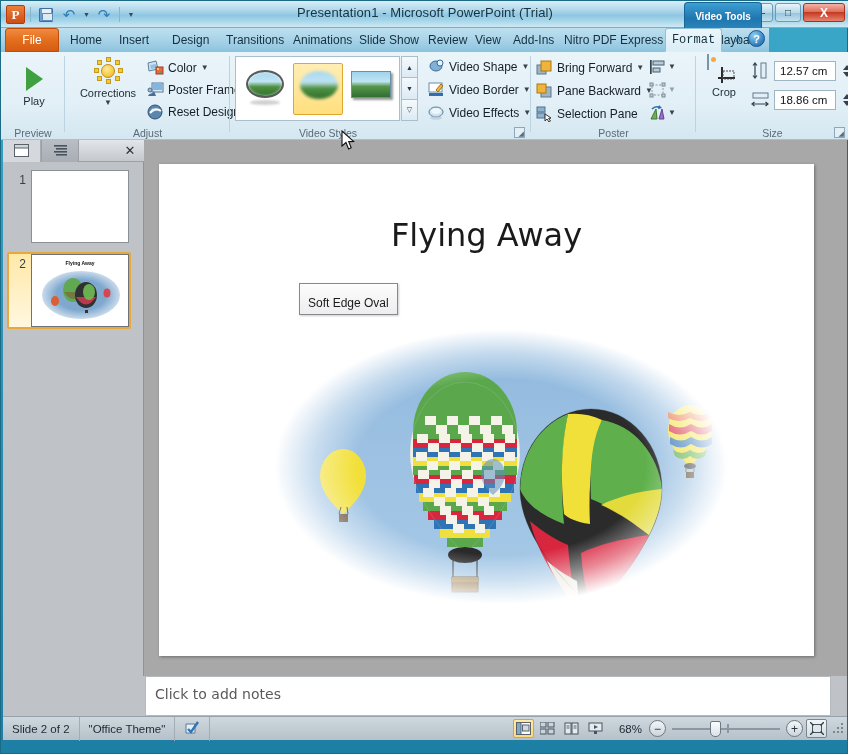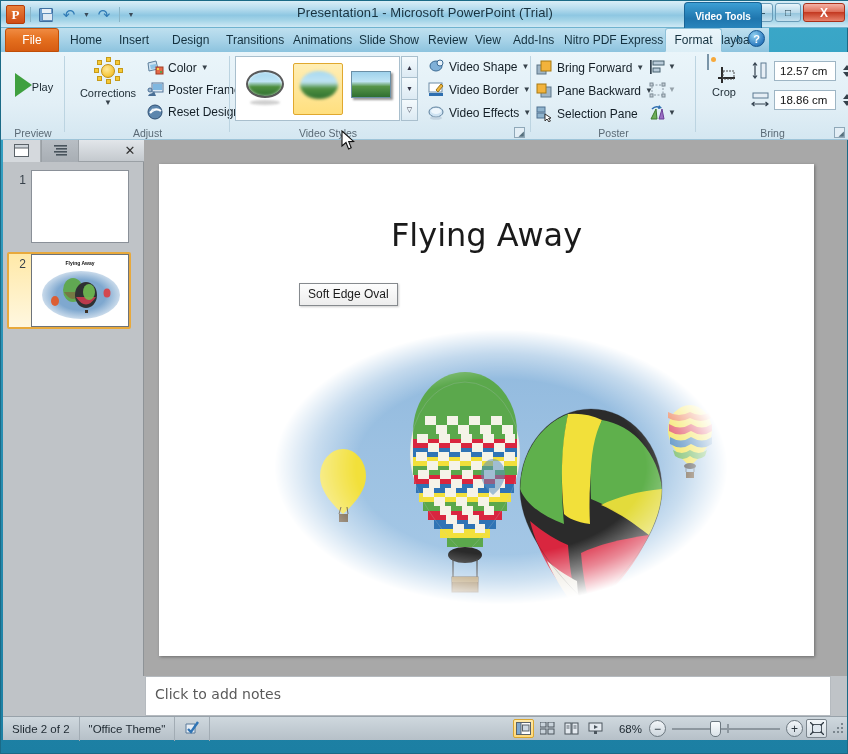--- a/index.html
+++ b/index.html
@@ -91,20 +91,21 @@
   .tab {
     position: absolute; top: 0; height: 24px;
     display: flex; align-items: center; justify-content: center;
     font-size: 12px; color: #14313f; padding: 0 7px; cursor: default;
   }
   .tab.active {
     background: linear-gradient(to bottom, #eaf6fb 0%, #e3f1f8 60%, #dceef6 100%);
     border: 1px solid #8fc2da; border-bottom: 1px solid #dceef6;
     border-radius: 3px 3px 0 0;
     z-index: 5;
+    font-family: Liberation Mono, monospace;
   }
   #help-area { position: absolute; right: 4px; top: 2px; display: flex; align-items: center; gap: 6px; }
   .collapse-chev { color: #2e6a8c; font-size: 11px; }
   .help-q {
     width: 17px; height: 17px; border-radius: 50%;
     background: radial-gradient(circle at 35% 30%, #8fd0f0, #2f7cc0 70%, #1a5f9e);
     border: 1px solid #14558e;
     color: #fff; font-size: 11px; font-weight: bold;
     display: flex; align-items: center; justify-content: center;
   }
@@ -119,21 +120,21 @@
   .rgroup-label {
     position: absolute; bottom: 1px; left: 0; width: 100%;
     text-align: center; font-size: 10.5px; color: #5b6a75;
   }
   .rgroup-sep { position: absolute; top: 4px; width: 1px; height: 76px; background: #bcd4e1; }
 
   
   #grp-preview { left: 0; width: 64px; }
   #play-btn {
     position: absolute; left: 10px; top: 4px; width: 46px; height: 62px;
-    display: flex; flex-direction: row; align-items: center; justify-content: center;
+    display: flex; flex-direction: column; align-items: center; justify-content: center;
     cursor: default;
   }
   .play-tri {
     width: 0; height: 0;
     border-left: 17px solid #3fa03f;
     border-top: 12px solid transparent;
     border-bottom: 12px solid transparent;
     margin-bottom: 4px;
   }
   .rbtn-label { font-size: 11px; color: #1c2a33; }
@@ -311,21 +312,21 @@
     -webkit-mask-image: radial-gradient(ellipse 46% 44% at 50% 50%, #000 62%, rgba(0,0,0,.55) 80%, rgba(0,0,0,0) 97%);
     mask-image: radial-gradient(ellipse 46% 44% at 50% 50%, #000 62%, rgba(0,0,0,.55) 80%, rgba(0,0,0,0) 97%);
   }
   #sky { position: absolute; inset: 0; background: linear-gradient(to bottom, #8cb6dc 0%, #9cc1e2 45%, #a9cbe8 100%); }
 
   
   #tooltip {
     position: absolute; left: 296px; top: 143px;
     background: linear-gradient(to bottom, #fdfdfd, #ededed);
     border: 1px solid #868a8e;
-    padding: 3px 8px 4px 8px; font-size: 12px; color: #1a1a1a;
+    padding: 12px 8px 4px 8px; font-size: 12px; color: #1a1a1a;
     box-shadow: 1px 1px 2px rgba(0,0,0,.2);
     z-index: 30;
   }
 
   
   #notes-pane {
     position: absolute; left: 142px; top: 536px; width: 686px; height: 40px;
     background: #fff; border: 1px solid #b5babf;
   }
   #notes-text { position: absolute; left: 9px; top: 9px; font-size: 14px; color: #5a5a5a; font-family: "DejaVu Sans", sans-serif; }
@@ -663,21 +664,21 @@
             <path d="M2,13 L16,13 M3.5,11 L1,13 L3.5,15 M14.5,11 L17,13 L14.5,15" stroke="#33424f" stroke-width="1.2" fill="none"></path>
           </svg>
         </span>
         <span class="size-input">18.86 cm</span>
         <span class="spin">
           <span class="spin-up"></span>
             <span class="spin-dn"></span>
         </span>
       </div>
 
-      <div class="rgroup-label">Bring</div>
+      <div class="rgroup-label">Size</div>
       <div class="dlg-launcher">◢</div>
     </div>
 
     <div id="mouse-cursor">
       <svg width="16" height="22" viewBox="0 0 16 22">
         <path d="M1,1 L1,16 L5,12.5 L7.6,19 L10.2,17.8 L7.7,11.6 L12.6,11.4 Z" fill="#fff" stroke="#111" stroke-width="1.1"></path>
       </svg>
     </div>
   </div>
 

